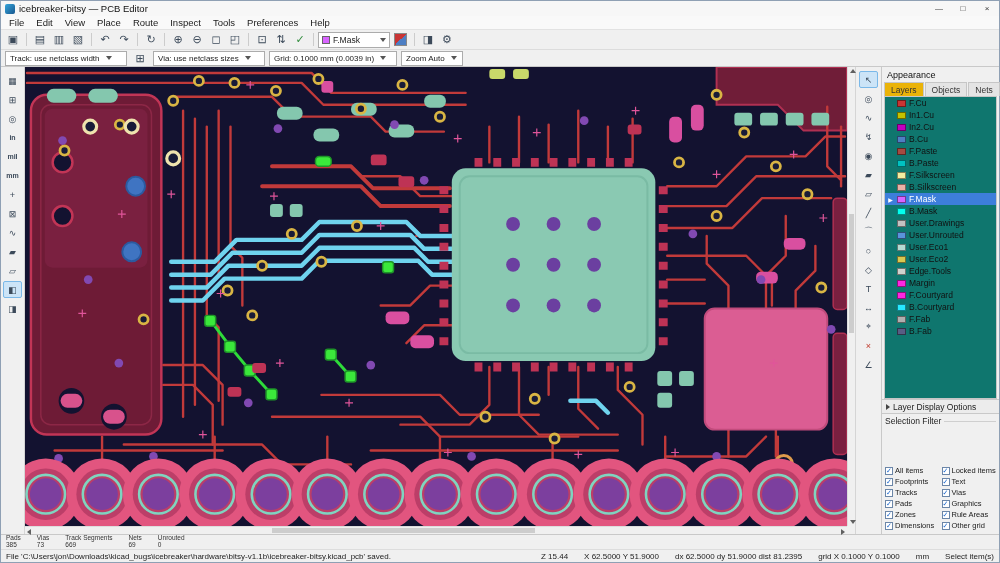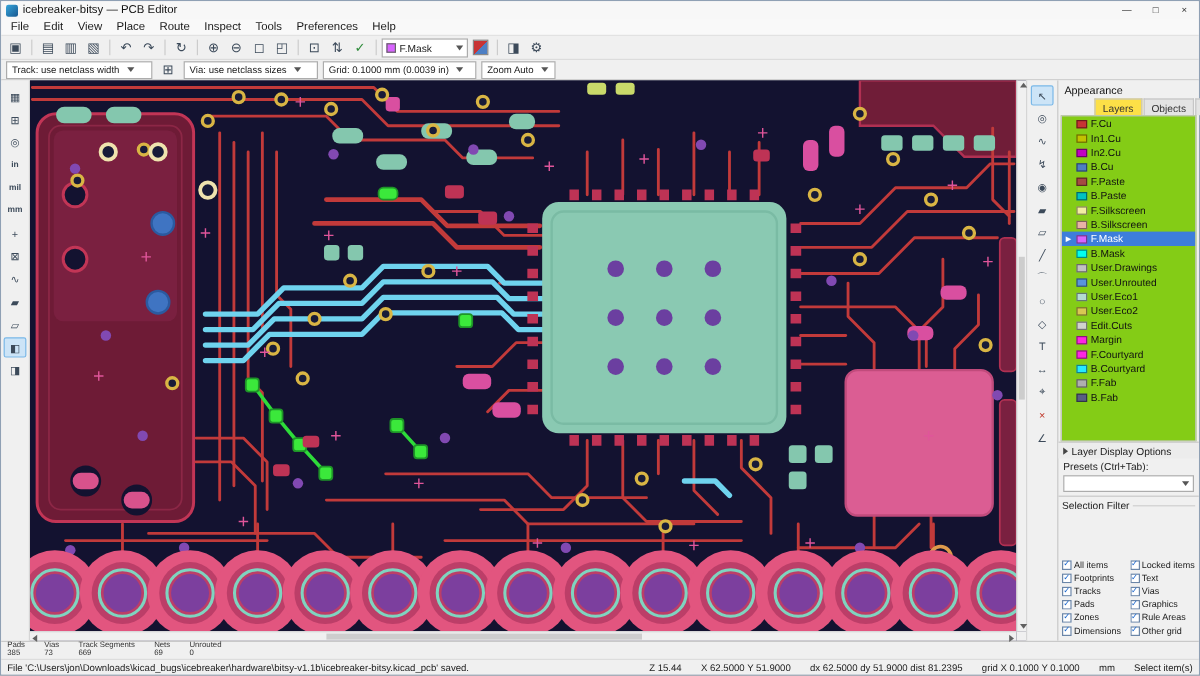--- a/index.html
+++ b/index.html
@@ -58,22 +58,22 @@
   .scorner { position:absolute; right:0; bottom:0; width:8px; height:8px; background:#F0F0F0; }
 
   .right-toolbar { width:26px; background:#F0F0F0; border-left:1px solid #D5D5D5; display:flex; flex-direction:column; align-items:center; padding-top:4px; gap:2px; flex:0 0 auto; }
   .rtbtn .red { color:#C0392B; }
 
   
   .appearance { width:118px; background:#F0F0F0; border-left:1px solid #C9C9C9; display:flex; flex-direction:column; font-size:8.5px; flex:0 0 auto; }
   .app-title { height:15px; display:flex; align-items:center; padding:0 5px; font-size:9px; color:#111; flex:0 0 auto; }
   .app-tabs { display:flex; padding:0 2px; gap:1px; flex:0 0 auto; }
   .app-tab { padding:2px 6px 1px; background:#E4E4E4; border:1px solid #C6C6C6; border-bottom:none; font-size:8.5px; color:#333; }
-  .app-tab.active { background:#fde047;margin-left:28px; }
-  .layers-list { flex:1 1 auto; background:#84cc16; border:1px solid #C6C6C6; margin:0 2px; overflow:hidden; display:flex; flex-direction:column; min-height:0; }
+  .app-tab.active { background:#eab308; }
+  .layers-list { flex:1 1 auto; background:#0f766e; border:1px solid #C6C6C6; margin:0 2px; overflow:hidden; display:flex; flex-direction:column; min-height:0; }
   .layer-row { height:12px; flex:0 0 auto; display:flex; align-items:center; gap:3px; padding:0 2px; font-size:8.5px; color:#111; white-space:nowrap; }
   .layer-row.active { background:#3D7EDB; color:#FFF; }
   .l-ind { width:7px; font-size:6px; flex:0 0 auto; text-align:center; }
   .layer-row.active .l-ind::before { content:"▶"; }
   .l-swatch { width:9px; height:7px; border:1px solid rgba(0,0,0,.45); flex:0 0 auto; }
   .section-row { height:14px; display:flex; align-items:center; gap:3px; padding:0 4px; border-top:1px solid #C9C9C9; background:#ECECEC; font-size:8.5px; color:#222; flex:0 0 auto; }
   .tri { width:0; height:0; border-top:3px solid transparent; border-bottom:3px solid transparent; border-left:4px solid #444; }
   .presets { padding:2px 4px 3px; display:flex; flex-direction:column; gap:2px; flex:0 0 auto; }
   .presets-combo { height:14px; background:#FFF; border:1px solid #ACACAC; display:flex; align-items:center; padding:0 3px; }
   .sel-filter { border-top:1px solid #C9C9C9; padding:2px 3px 4px; flex:0 0 auto; }
@@ -646,21 +646,21 @@
             <span class="l-name">User.Eco1</span>
           </div>
         <div class="layer-row">
             <span class="l-ind"></span>
             <span class="l-swatch" style="background-color: rgb(216, 200, 82);"></span>
             <span class="l-name">User.Eco2</span>
           </div>
         <div class="layer-row">
             <span class="l-ind"></span>
             <span class="l-swatch" style="background-color: rgb(208, 210, 205);"></span>
-            <span class="l-name">Edit.Cuts</span>
+            <span class="l-name">Edge.Tools</span>
           </div>
         <div class="layer-row">
             <span class="l-ind"></span>
             <span class="l-swatch" style="background-color: rgb(255, 38, 226);"></span>
             <span class="l-name">Margin</span>
           </div>
         <div class="layer-row">
             <span class="l-ind"></span>
             <span class="l-swatch" style="background-color: rgb(255, 38, 226);"></span>
             <span class="l-name">F.Courtyard</span>
@@ -677,27 +677,20 @@
           </div>
         <div class="layer-row">
             <span class="l-ind"></span>
             <span class="l-swatch" style="background-color: rgb(88, 93, 132);"></span>
             <span class="l-name">B.Fab</span>
           </div>
       </div>
       <div class="section-row">
         <span class="tri"></span>
         <span>Layer Display Options</span>
-      </div>
-      <div class="presets">
-        <span>Presets (Ctrl+Tab):</span>
-        <div class="presets-combo">
-          <span></span>
-          <span class="arr"></span>
-        </div>
       </div>
       <div class="sel-filter">
         <div class="sf-title">
             <span>Selection Filter</span>
           </div>
         <div class="sf-grid">
           <label class="sf-item">
               <span class="cb"></span>
               <span>All items</span>
             </label>

